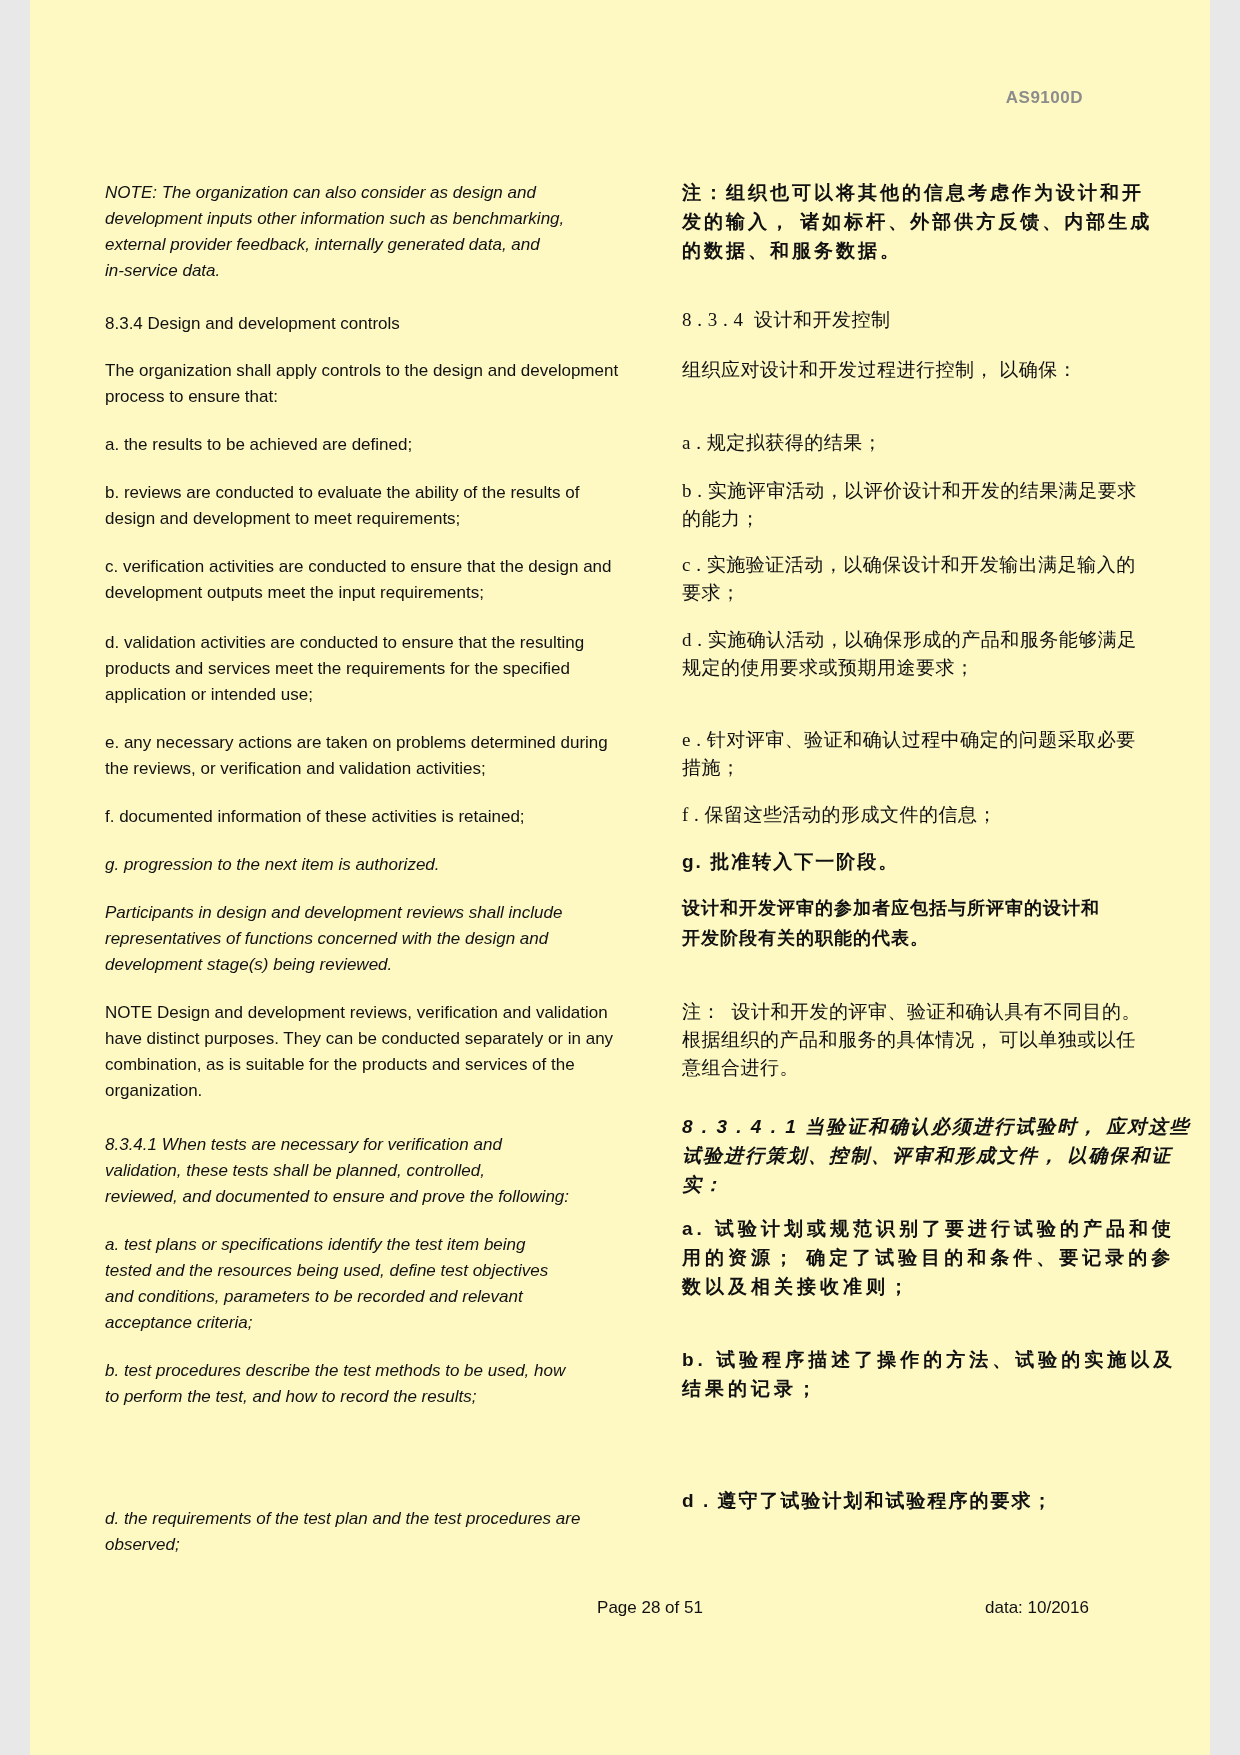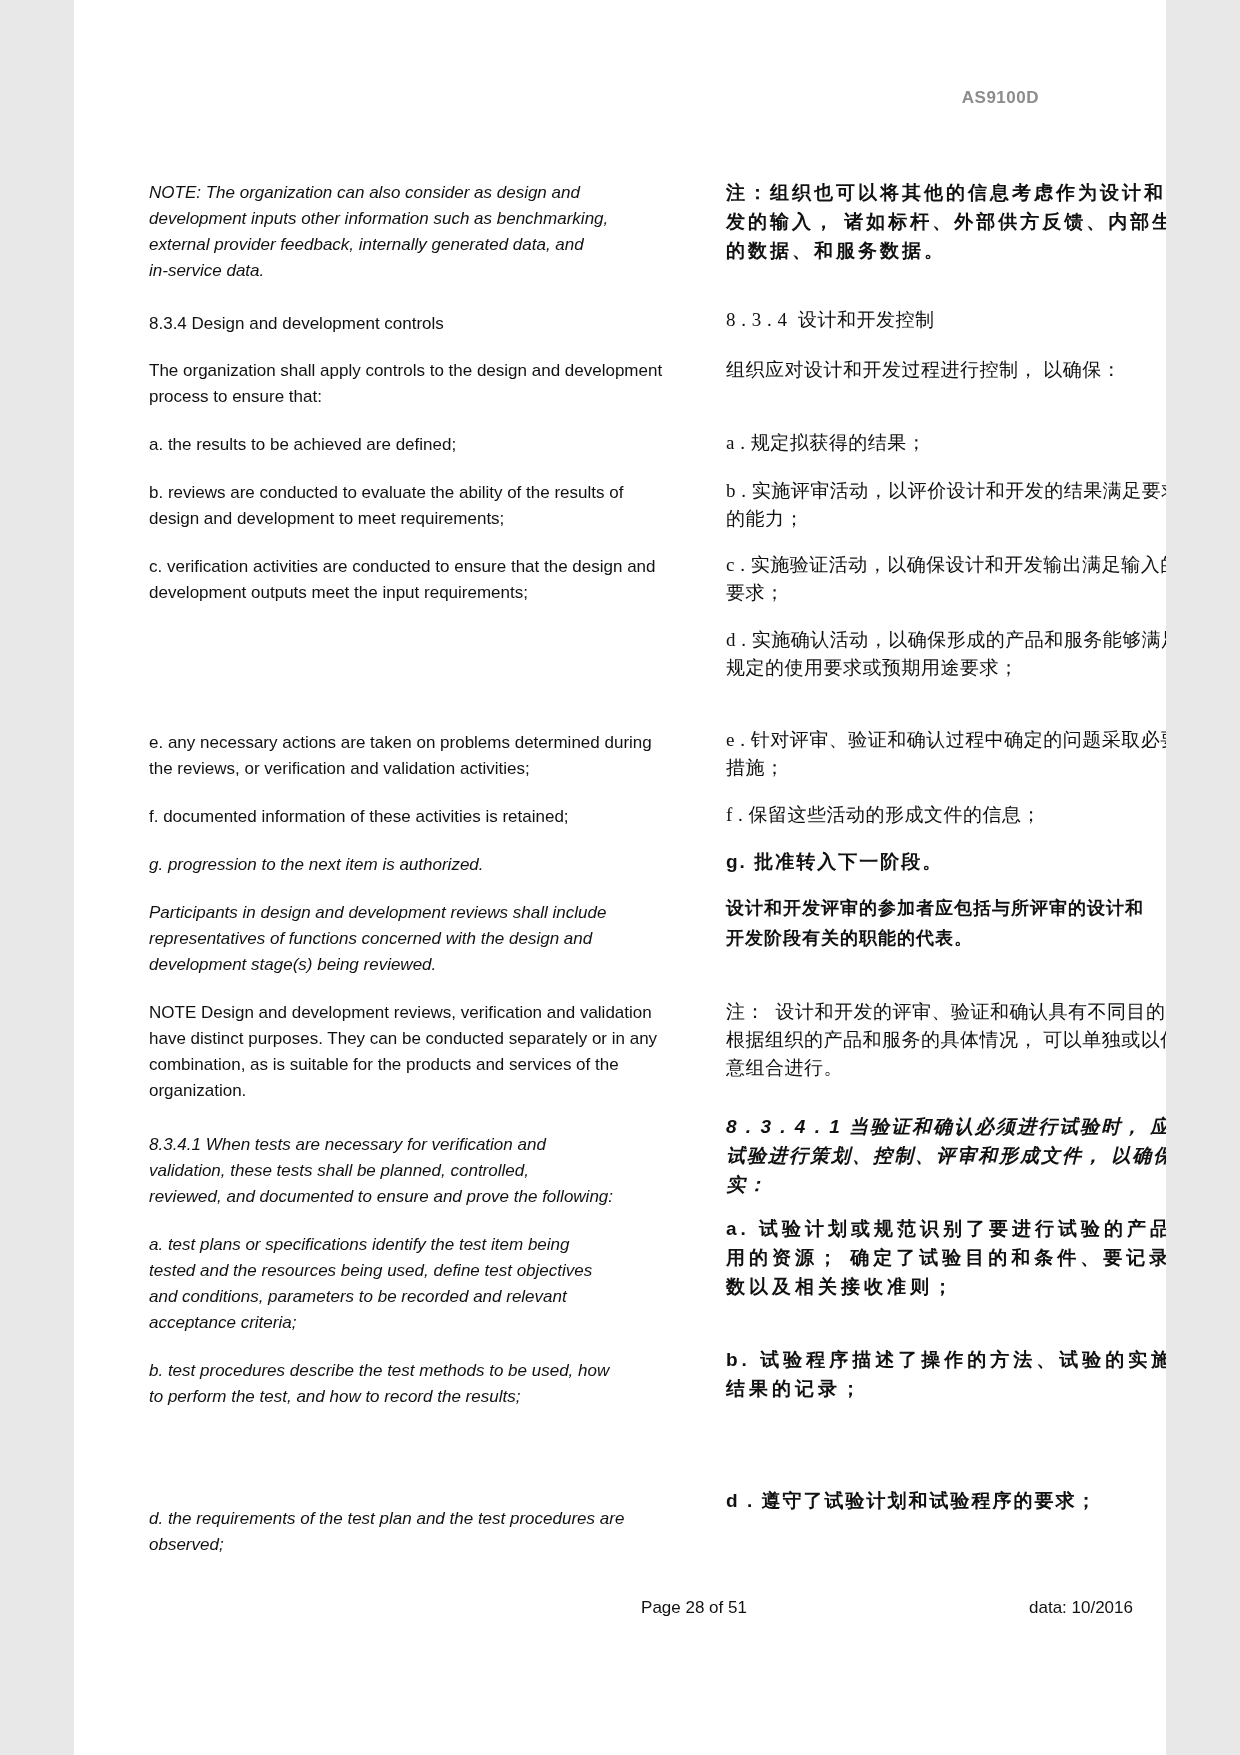--- a/index.html
+++ b/index.html
@@ -1,21 +1,21 @@
 <!DOCTYPE html>
 <html><head>
 <meta charset="utf-8">
 <style>
   html,body{margin:0;padding:0;background:#e8e8e8;}
   .page{
     position:relative;
-    width:1092px;
+    width:1180px;
     height:1755px;
     margin:0 auto;
-    background:#ffffff;
+    background:#fef9c3;
     overflow:hidden;
     font-family:"Liberation Sans",sans-serif;
     color:#111111;
   }
   .doc-code{
     position:absolute;
     top:88px;
     right:127px;
     font:bold 17px/20px "Liberation Sans",sans-serif;
     color:#8c8c8c;
@@ -96,20 +96,23 @@
   <p class="en" style="top:480px">b. reviews are conducted to evaluate the ability of the results of
 design and development to meet requirements;</p>
   <p class="zh" style="top:477px">b . 实施评审活动，以评价设计和开发的结果满足要求
 的能力；</p>
 
   <p class="en" style="top:554px">c. verification activities are conducted to ensure that the design and
 development outputs meet the input requirements;</p>
   <p class="zh" style="top:551px">c . 实施验证活动，以确保设计和开发输出满足输入的
 要求；</p>
 
+  <p class="en" style="top:630px">d. validation activities are conducted to ensure that the resulting
+products and services meet the requirements for the specified
+application or intended use;</p>
   <p class="zh" style="top:626px">d . 实施确认活动，以确保形成的产品和服务能够满足
 规定的使用要求或预期用途要求；</p>
 
   <p class="en" style="top:730px">e. any necessary actions are taken on problems determined during
 the reviews, or verification and validation activities;</p>
   <p class="zh" style="top:726px">e . 针对评审、验证和确认过程中确定的问题采取必要
 措施；</p>
 
   <p class="en" style="top:804px">f. documented information of these activities is retained;</p>
   <p class="zh" style="top:801px">f . 保留这些活动的形成文件的信息；</p>

